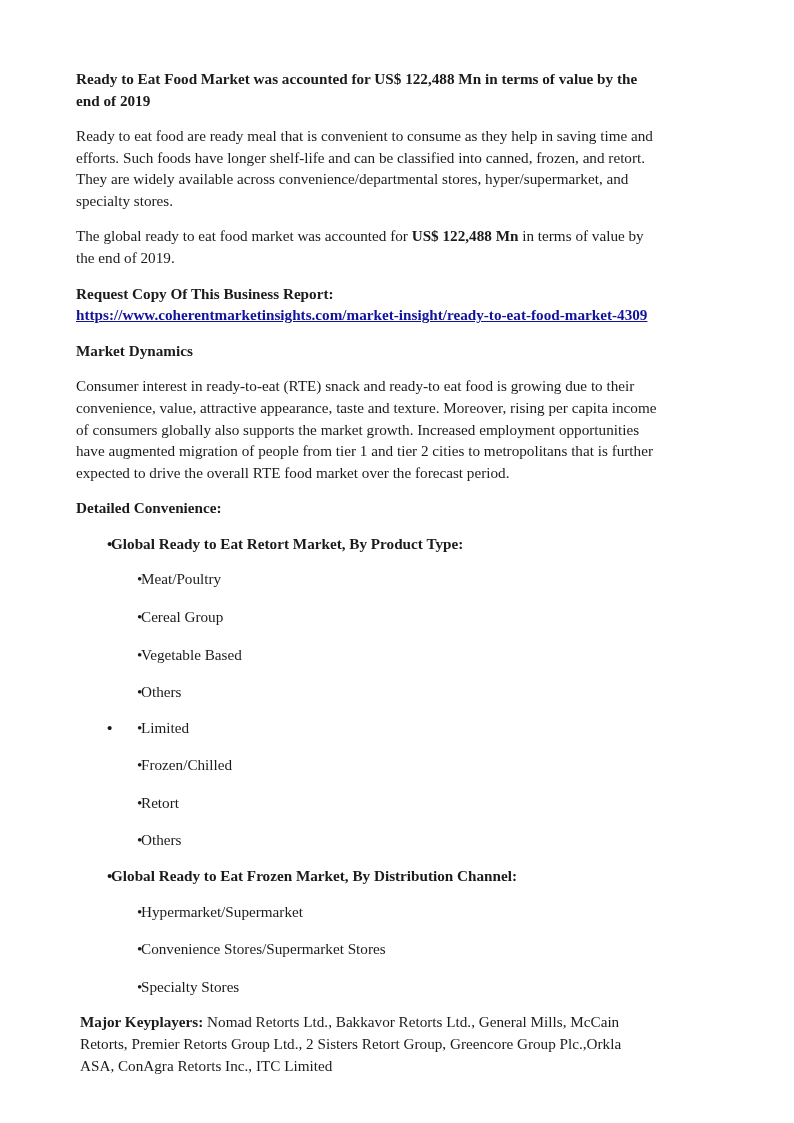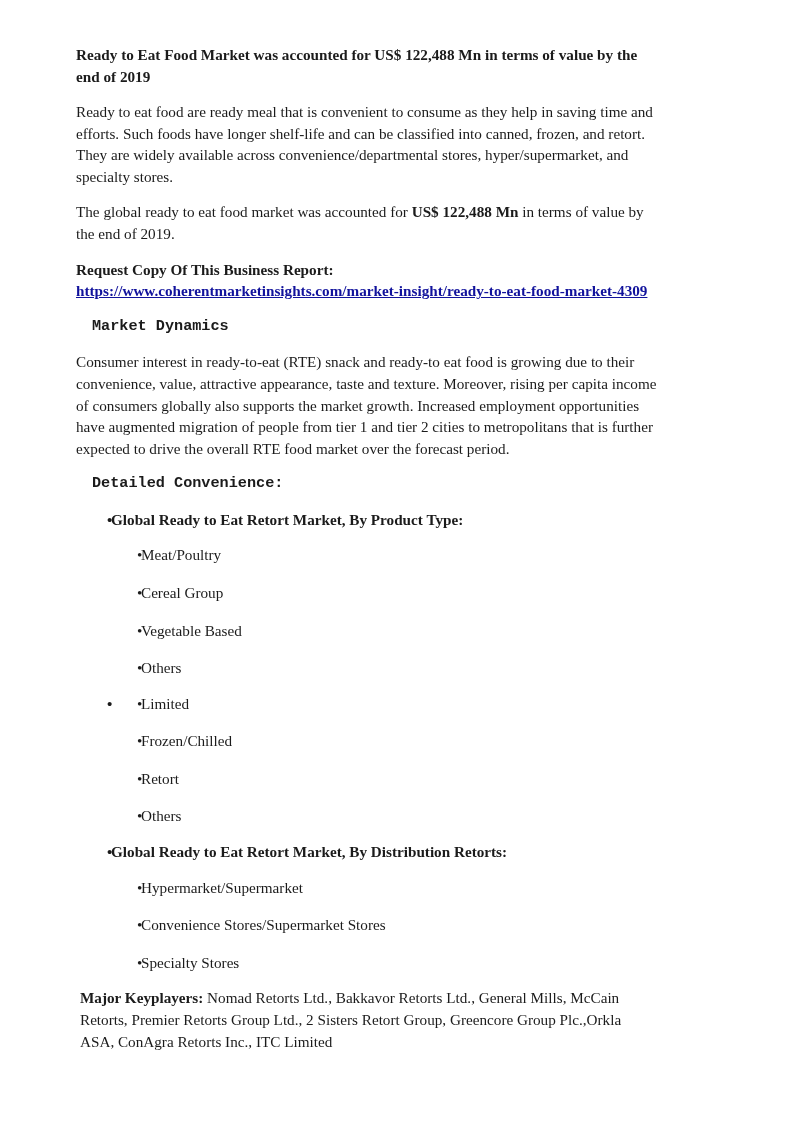--- a/index.html
+++ b/index.html
@@ -12,21 +12,21 @@
     height: 1123px;
     font-family: "Liberation Serif", "DejaVu Serif", serif;
     color: #1a1a1a;
     -webkit-font-smoothing: antialiased;
   }
   .page {
     position: relative;
     width: 737px;
     height: 1123px;
     box-sizing: border-box;
-    padding: 44px 78px 0 76px;
+    padding: 68px 78px 0 76px;
   }
   .doc {
     font-size: 15.2px;
     line-height: 1.42;
     color: #1b1b1b;
   }
   .title {
     font-weight: bold;
     font-size: 15.2px;
     line-height: 1.42;
@@ -34,22 +34,21 @@
   }
   p.para {
     margin: 0 0 14px 0;
     text-align: left;
   }
   .b {
     font-weight: bold;
   }
   .heading {
     font-weight: bold;
-    margin: 0 0 14px 16px;
-    font-family: Liberation Mono, monospace;
+    margin: 0 0 14px 0;
   }
   .link {
     color: #11129c;
     font-weight: bold;
     text-decoration: underline;
     word-break: break-word;
   }
   .req-line {
     margin: 0 0 14px 0;
     font-weight: bold;
@@ -141,21 +140,21 @@
         <ul class="lvl2">
           <li><span class="bullet">•</span><span>Limited</span></li>
           <li><span class="bullet">•</span><span>Frozen/Chilled</span></li>
           <li><span class="bullet">•</span><span>Retort</span></li>
           <li><span class="bullet">•</span><span>Others</span></li>
         </ul>
       </li>
 
       <li class="group">
         <span class="bullet">•</span>
-        <span>Global Ready to Eat Retort Market, By Distribution Retorts:</span>
+        <span>Global Ready to Eat Frozen Market, By Distribution Channel:</span>
         <ul class="lvl2">
           <li><span class="bullet">•</span><span>Hypermarket/Supermarket</span></li>
           <li><span class="bullet">•</span><span>Convenience Stores/Supermarket Stores</span></li>
           <li><span class="bullet">•</span><span>Specialty Stores</span></li>
         </ul>
       </li>
 
     </ul>
 
     <p class="keyplayers">

